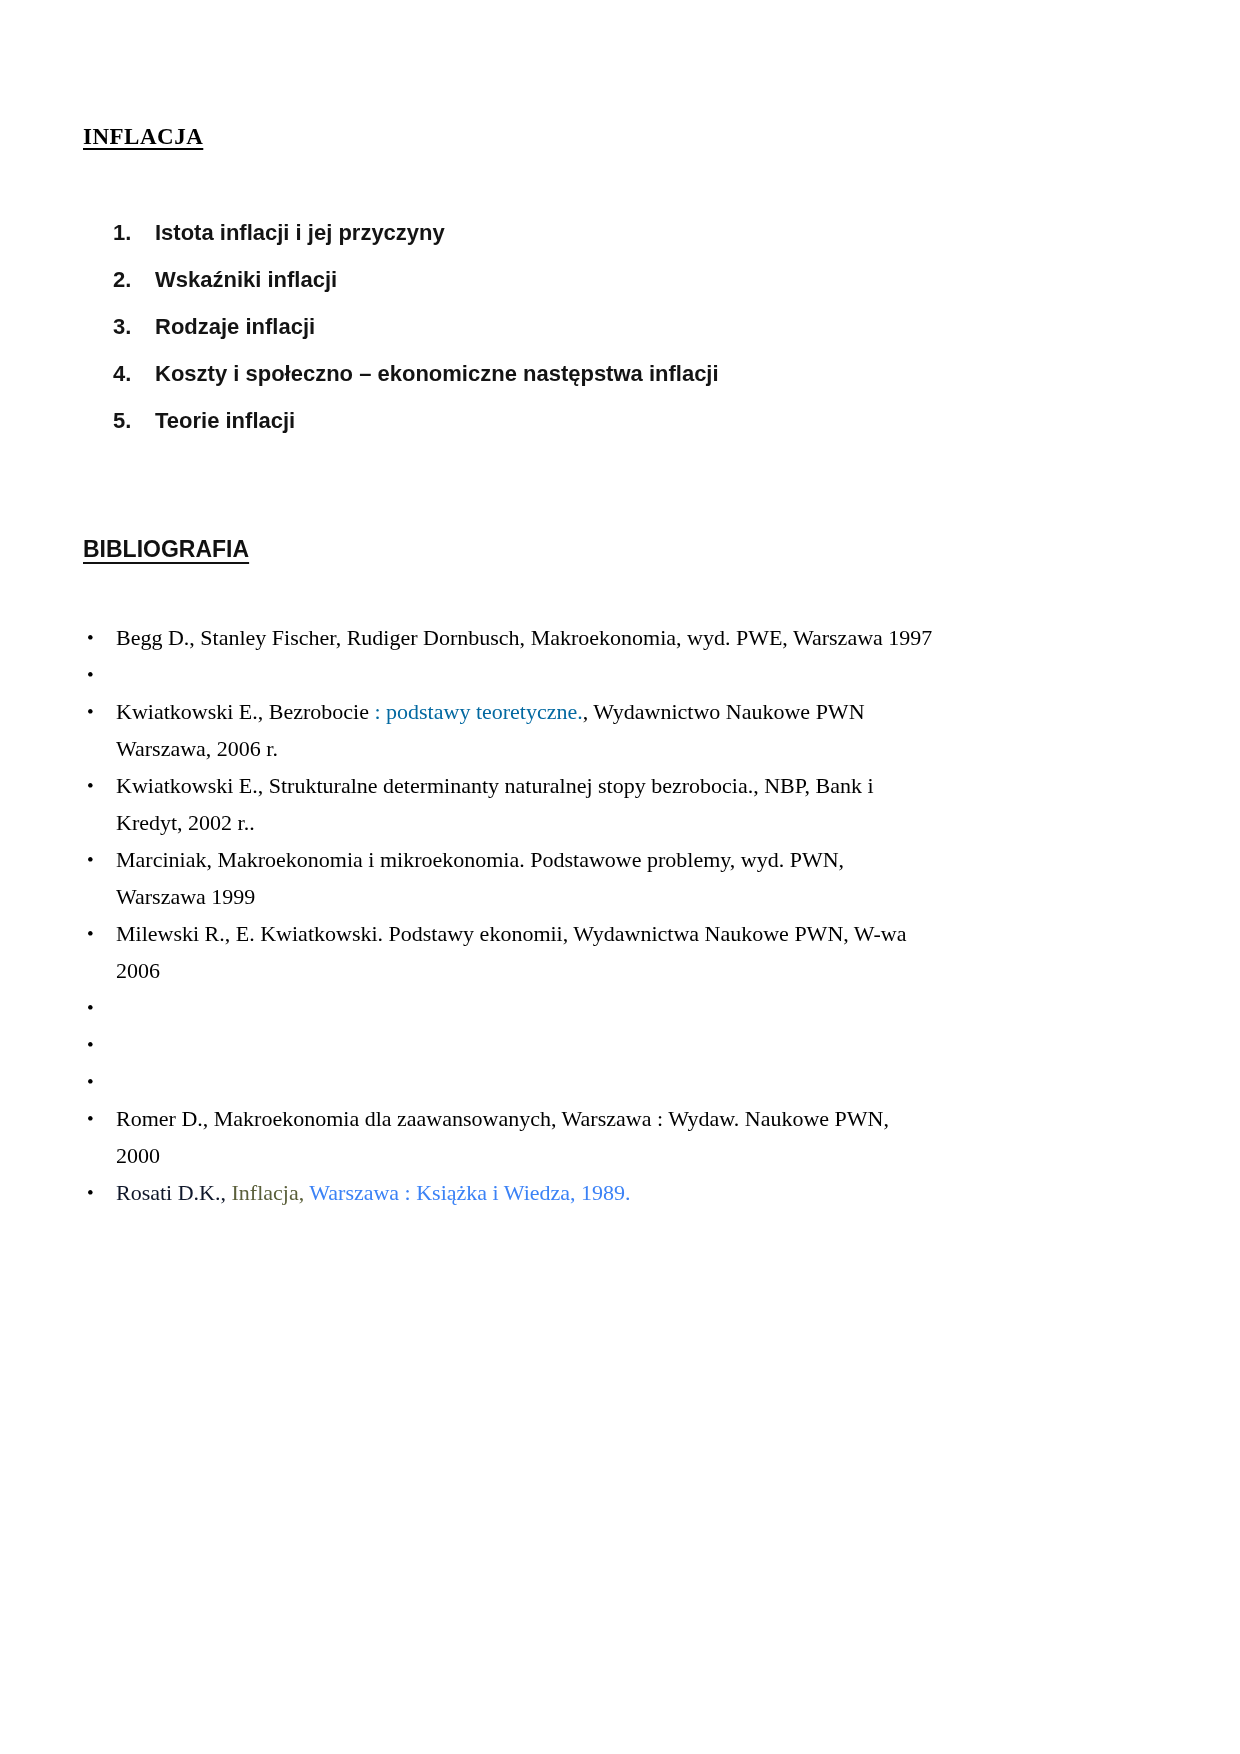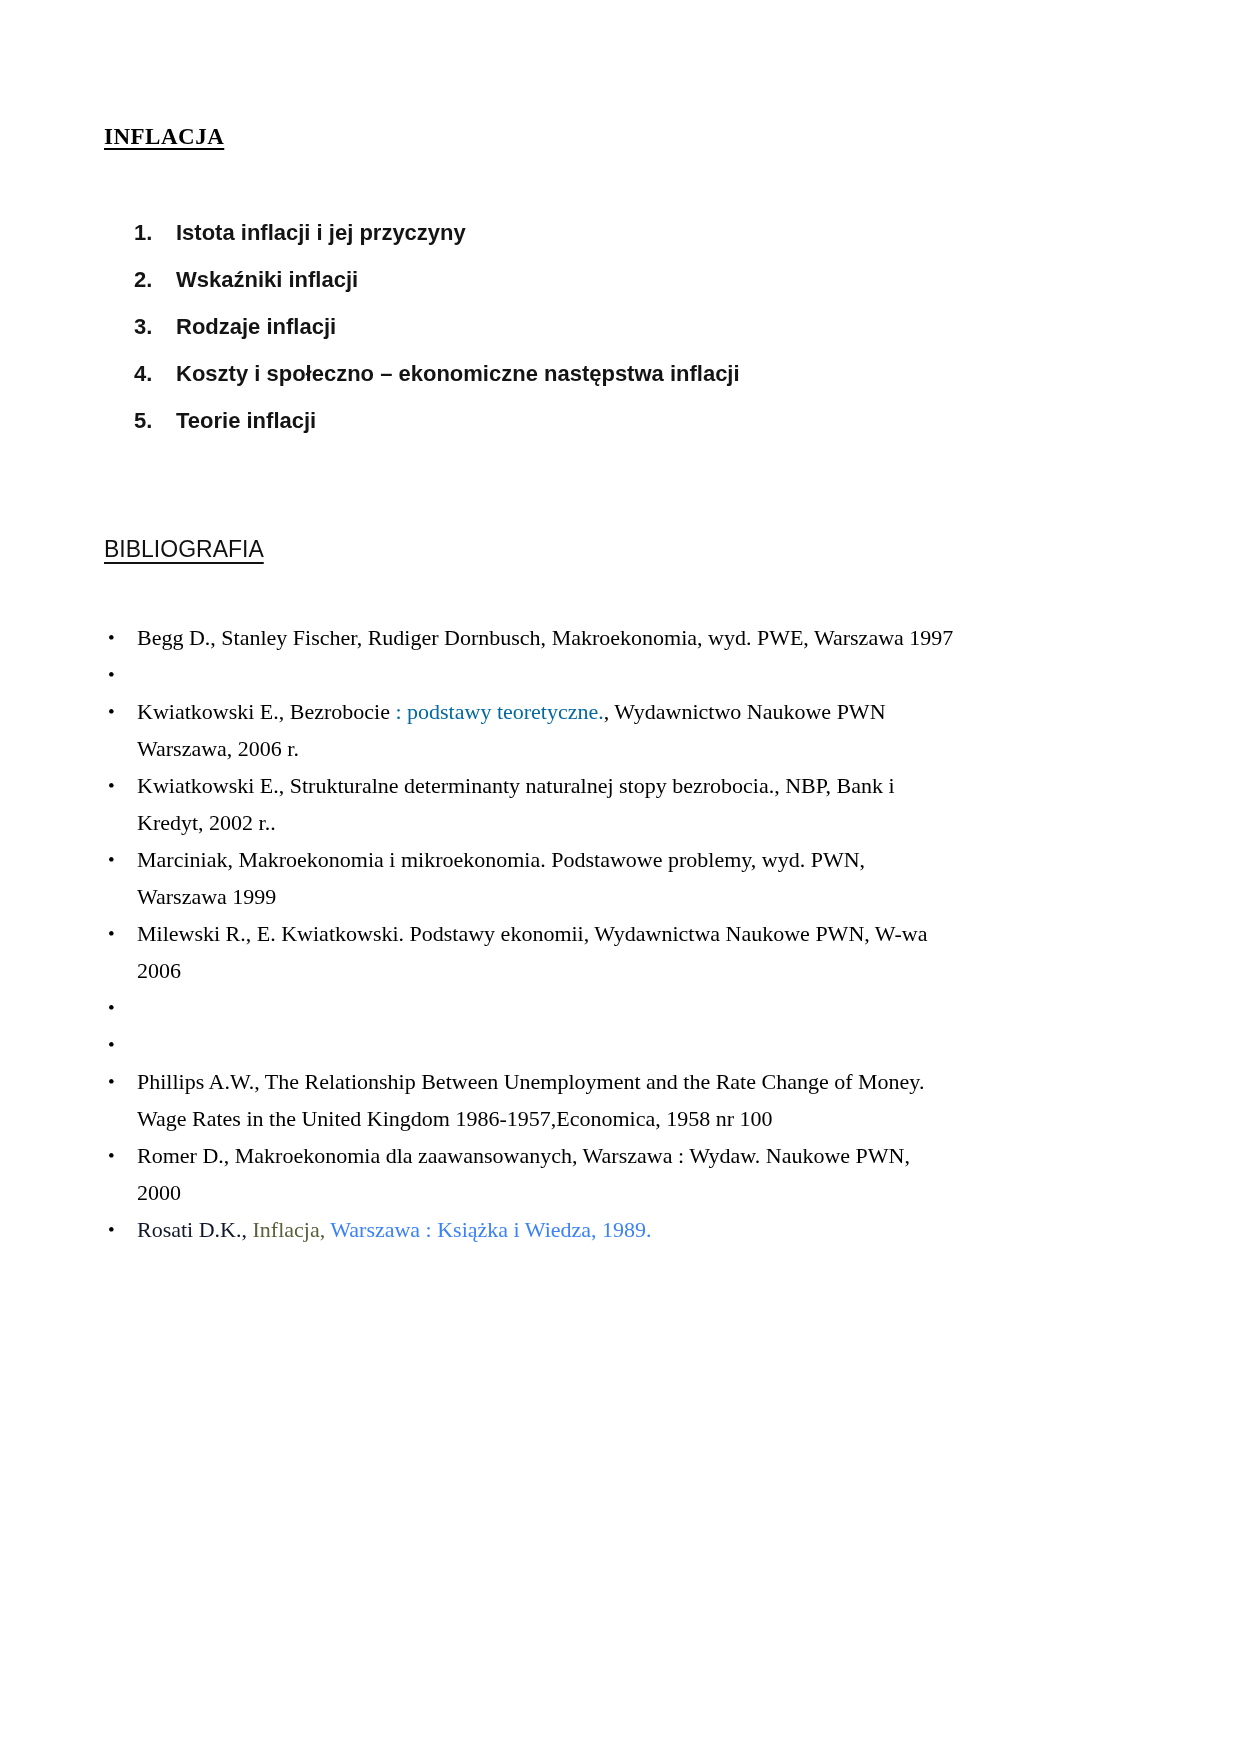--- a/index.html
+++ b/index.html
@@ -9,21 +9,21 @@
   }
   .page {
     position: relative;
     width: 1240px;
     height: 1754px;
     background: #ffffff;
     overflow: hidden;
     color: #000000;
   }
   .content {
-    padding: 123px 120px 0 104px;
+    padding: 123px 120px 0 83px;
   }
   .doc-title {
     font-family: "Liberation Serif", serif;
     font-size: 23px;
     font-weight: bold;
     letter-spacing: 0.5px;
     text-decoration: underline;
     text-underline-offset: 4px;
     line-height: 28px;
   }
@@ -41,21 +41,21 @@
     margin-bottom: 19px;
   }
   .outline-number {
     width: 42px;
     flex: 0 0 42px;
   }
   .bib-heading {
     margin-top: 100px;
     font-family: "Liberation Sans", sans-serif;
     font-size: 23px;
-    font-weight: normal;
+    font-weight: bold;
     text-decoration: underline;
     text-underline-offset: 5px;
     line-height: 28px;
     color: #111111;
   }
   .bib-list {
     margin-top: 56px;
     font-family: "Liberation Serif", serif;
     font-size: 22px;
     line-height: 37px;
@@ -135,21 +135,20 @@
           <span class="bib-text"><span>Milewski R., E. Kwiatkowski. </span><span class="italic">Podstawy ekonomii,</span><span> Wydawnictwa Naukowe PWN, W-wa 2006</span></span>
         </div>
         <div class="bib-item">
           <span class="bib-bullet">•</span>
         </div>
         <div class="bib-item">
           <span class="bib-bullet">•</span>
         </div>
         <div class="bib-item">
           <span class="bib-bullet">•</span>
-          <span class="bib-text"><span>Phillips A.W., </span><span class="italic">The Relationship Between Unemployment and the Rate Change of Money. Wage Rates in the United Kingdom 1986-1957,</span><span>Economica, 1958 nr 100</span></span>
         </div>
         <div class="bib-item">
           <span class="bib-bullet">•</span>
           <span class="bib-text"><span>Romer D., </span><span class="italic">Makroekonomia dla zaawansowanych</span><span>, Warszawa : Wydaw. Naukowe PWN, 2000</span></span>
         </div>
         <div class="bib-item">
           <span class="bib-bullet">•</span>
           <span class="bib-text"><span style="color: #0f172a;">Rosati D.K., </span><span class="italic" style="color: rgb(90, 95, 58);">Inflacja</span><span style="color: rgb(90, 95, 58);">, </span><span style="color: #3b82f6;">Warszawa : Książka i Wiedza, 1989.</span></span>
         </div>
       </div>

